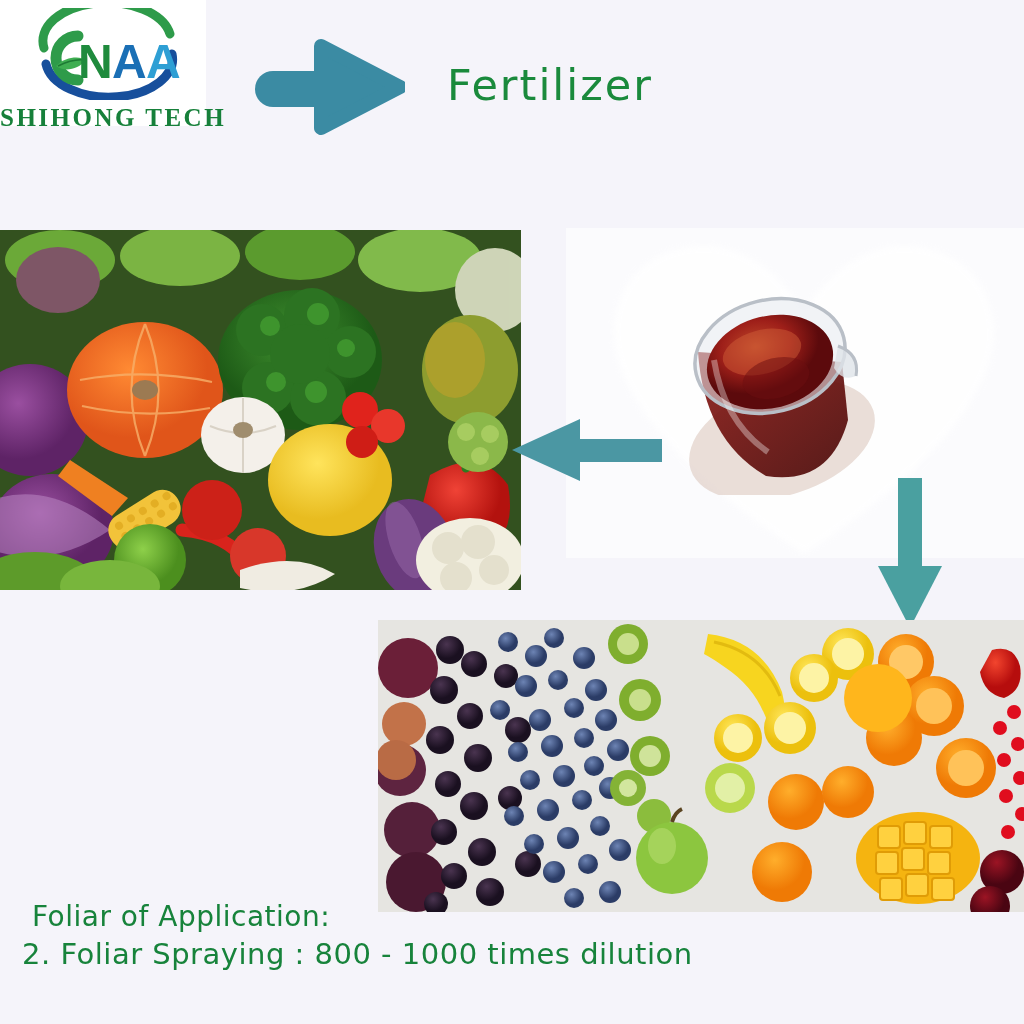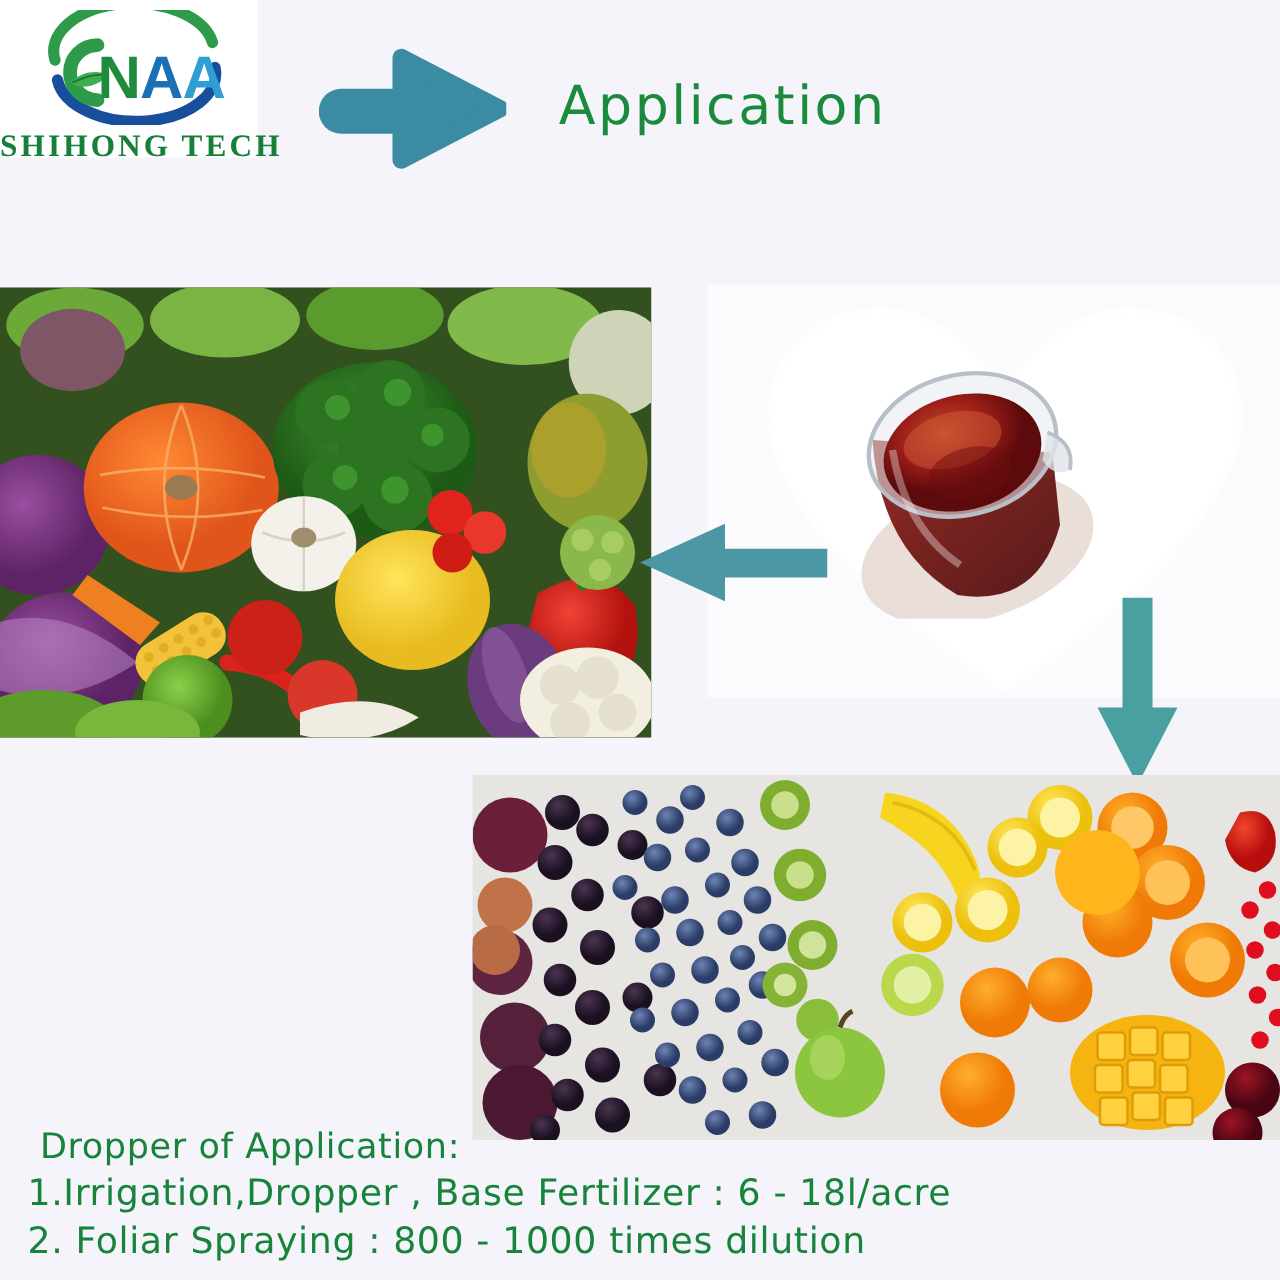--- a/index.html
+++ b/index.html
@@ -105,21 +105,21 @@
       <text x="124" y="70" font-family="Liberation Sans, sans-serif" font-size="48" font-weight="bold" fill="#2e9fd4">A</text>
     </svg>
   </div>
   <div class="logo-sub">SHIHONG  TECH</div>
 
   <svg class="arrow-right-top" viewBox="0 0 150 98">
     <rect x="0" y="33" width="80" height="36" rx="18" fill="#3b8ba3"></rect>
     <path d="M66 8 L145 49 L66 90 Z" fill="#3b8ba3" stroke="#3b8ba3" stroke-width="14" stroke-linejoin="round"></path>
   </svg>
 
-  <div class="title">Application</div>
+  <div class="title">Fertilizer</div>
 
   <div class="intro">
   </div>
 
   <div class="veg-photo">
     <svg viewBox="0 0 521 360" width="521" height="360">
       <defs>
         <radialGradient id="pump" cx="40%" cy="35%">
             <stop offset="0%" stop-color="#ff8a33"></stop>
             <stop offset="100%" stop-color="#e0551a"></stop>
@@ -459,18 +459,17 @@
         <circle cx="644" cy="194" r="7"></circle>
           <circle cx="630" cy="212" r="7"></circle>
       </g>
 
       <circle cx="624" cy="252" r="22" fill="url(#chry)"></circle>
       <circle cx="612" cy="286" r="20" fill="url(#chry)"></circle>
     </svg>
   </div>
 
   <div class="methods">
-    <div class="m-title">Dropper of Application:</div>
-    <div class="m-line">1.Irrigation,Dropper ,  Base Fertilizer : 6 - 18l/acre</div>
+    <div class="m-title">Foliar of Application:</div>
     <div class="m-line">2. Foliar Spraying : 800 - 1000 times dilution</div>
   </div>
 
 </div>
 
 </body></html>

